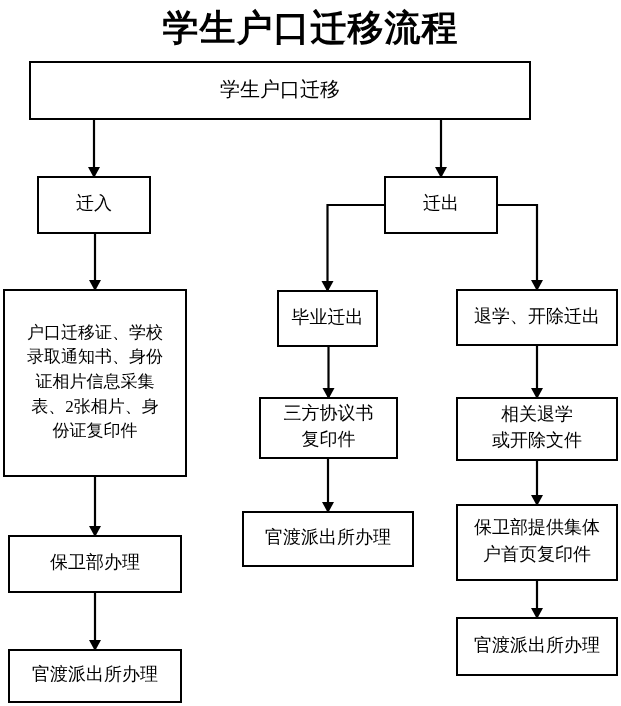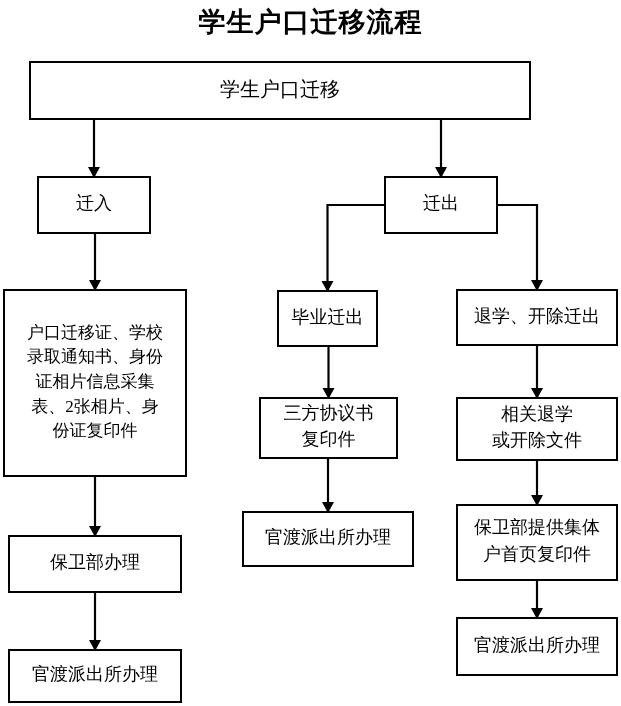--- a/index.html
+++ b/index.html
@@ -14,21 +14,21 @@
     background: #ffffff;
     overflow: hidden;
     font-family: "Liberation Serif", "DejaVu Serif", serif;
   }
   #flow-title {
     position: absolute;
     left: 0;
     top: 4px;
     width: 621px;
     text-align: center;
-    font-size: 27px;
+    font-size: 36px;
     font-weight: bold;
     letter-spacing: 1px;
     color: #000000;
     font-family: "Liberation Serif", "DejaVu Serif", serif;
   }
   svg.flow-canvas {
     position: absolute;
     left: 0;
     top: 0;
   }

